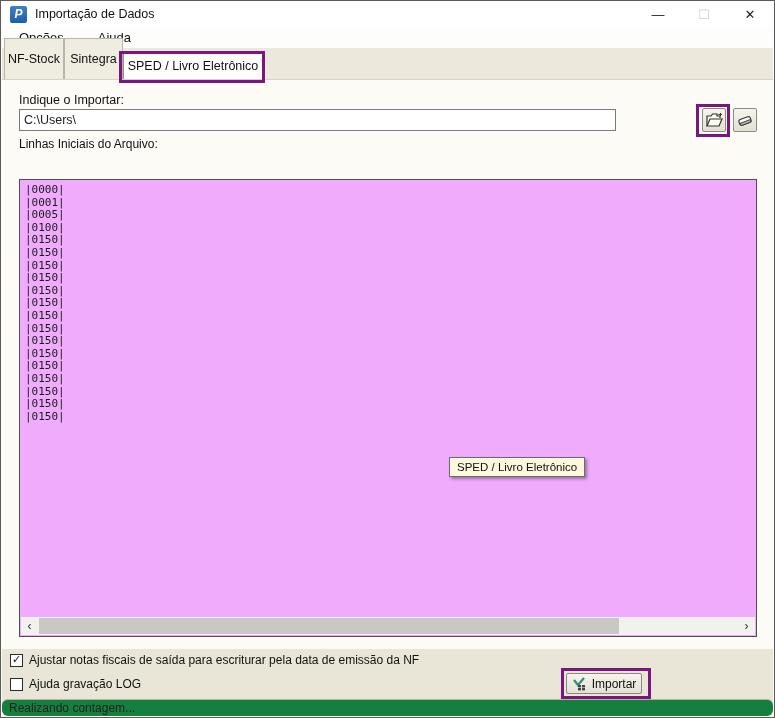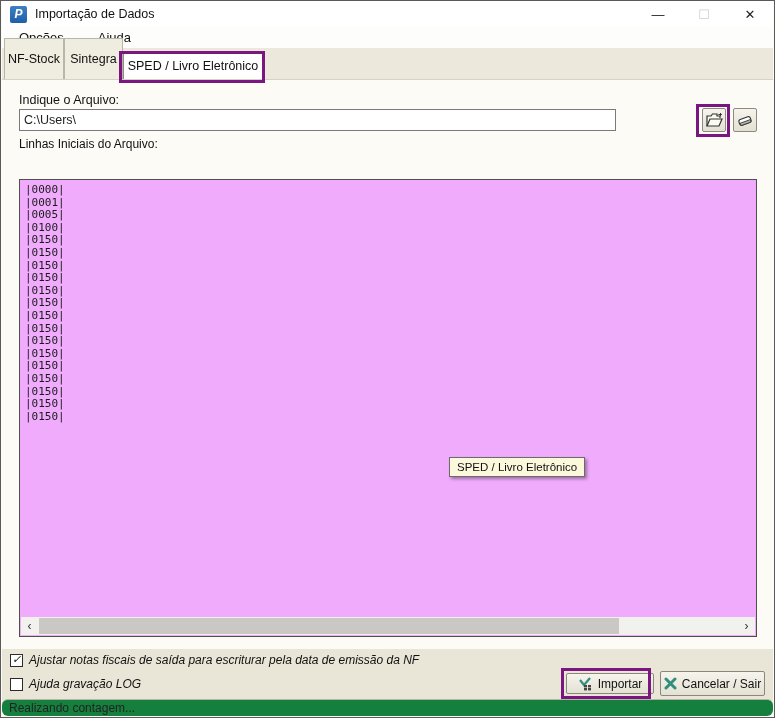--- a/index.html
+++ b/index.html
@@ -39,28 +39,28 @@
 
   
   .hscroll { position:absolute; left:1px; right:1px; bottom:1px; height:18px; background:#F1F1EE; display:flex; align-items:center; }
   .hs-arrow { width:17px; height:18px; display:flex; align-items:center; justify-content:center; font-size:12px; color:#333; }
   .hs-thumb { position:absolute; left:18px; width:580px; top:1px; height:16px; background:#C9C8C4; }
 
   
   .tooltip { position:absolute; left:448px; top:456px; background:#FBF8DC; border:1px solid #6b6b6b; font-size:11.5px; color:#111; padding:3px 7px; box-shadow:2px 2px 3px rgba(0,0,0,0.35); z-index:5; }
 
   
-  .bottomband { position:absolute; left:1px; right:1px; top:648px; height:52px; background:#E9E6D8;font-style:italic; }
+  .bottomband { position:absolute; left:1px; right:1px; top:648px; height:52px; background:#E9E6D8; }
   .check-row { position:absolute; display:flex; align-items:center; }
   .checkbox { width:13px; height:13px; background:#fff; border:1px solid #2b2b2b; display:flex; align-items:center; justify-content:center; font-size:11px; color:#111; }
   .checkbox.checked::after { content:"✓"; margin-top:-1px; }
   .check-label { margin-left:6px; font-size:12px; color:#111; }
 
   .btn { position:absolute; display:flex; align-items:center; justify-content:center; gap:5px; background:linear-gradient(180deg,#F6F4EC,#E4E1D4); border:1px solid #8a887c; border-radius:2px; font-size:12px; color:#111; }
-  .btn-import { left:565px; top:672px; width:88px; height:21px; }
+  .btn-import { left:565px; top:672px; width:76px; height:21px; }
   .btn-cancel { left:659px; top:670px; width:105px; height:25px; }
 
   
   .statusbar { position:absolute; left:1px; right:1px; bottom:1px; height:17px; background:#15803d; border-top:1px solid #b8b5a8; display:flex; align-items:center;border-radius:6px; }
   .status-text { font-size:12px; color:#222; margin-left:7px; }
 
   svg { display:block; }
 </style>
 </head>
 <body>
@@ -85,21 +85,21 @@
   </div>
 
   <div class="tabstrip">
     <div class="tab" style="left:2px; width:60px;">NF-Stock</div>
     <div class="tab" style="left:62px; width:59px;">Sintegra</div>
     <div class="tab active" style="left:121px; width:140px;">SPED / Livro Eletrônico</div>
   </div>
   <div class="annot" style="left:118px; top:50px; width:146px; height:32px;"></div>
 
   <div class="panel">
-    <div class="field-label" style="left:17px; top:13px;">Indique o Arquivo:</div>
+    <div class="field-label" style="left:17px; top:13px;">Indique o Importar:</div>
     <input class="path-input" type="text" value="C:\Users\" style="">
 
     <div class="tool-btn" style="left:700px;">
       <svg width="17" height="14" viewBox="0 0 17 14">
         <path d="M1 13 L1 3 L5 3 L6.5 1 L11 1 L11 3 L14 3 L14 5" fill="#fdfbef" stroke="#333" stroke-width="1.2"></path>
         <path d="M1 13 L4 6 L16 6 L13 13 Z" fill="#fdfbef" stroke="#333" stroke-width="1.2"></path>
         <path d="M12.5 1.5 L15.5 1.5 M14 0 L15.5 1.5 L14 3" fill="none" stroke="#333" stroke-width="1"></path>
       </svg>
     </div>
     <div class="tool-btn" style="left:731px;">
@@ -162,24 +162,18 @@
         <rect x="6" y="8" width="3" height="2.4"></rect>
           <rect x="10" y="8" width="3" height="2.4"></rect>
         <rect x="6" y="11" width="3" height="2.4"></rect>
           <rect x="10" y="11" width="3" height="2.4"></rect>
       </g>
     </svg>
     <span>Importar</span>
   </button>
   <div class="annot" style="left:560px; top:667px; width:90px; height:31px;"></div>
 
-  <button class="btn btn-cancel">
-    <svg width="13" height="13" viewBox="0 0 13 13">
-      <path d="M2 2 L11 11 M11 2 L2 11" stroke="#2F8E7E" stroke-width="3" stroke-linecap="round"></path>
-    </svg>
-    <span>Cancelar / Sair</span>
-  </button>
 
   <div class="statusbar">
     <span class="status-text">Realizando contagem...</span>
   </div>
 
 </div>
 
 </body></html>

